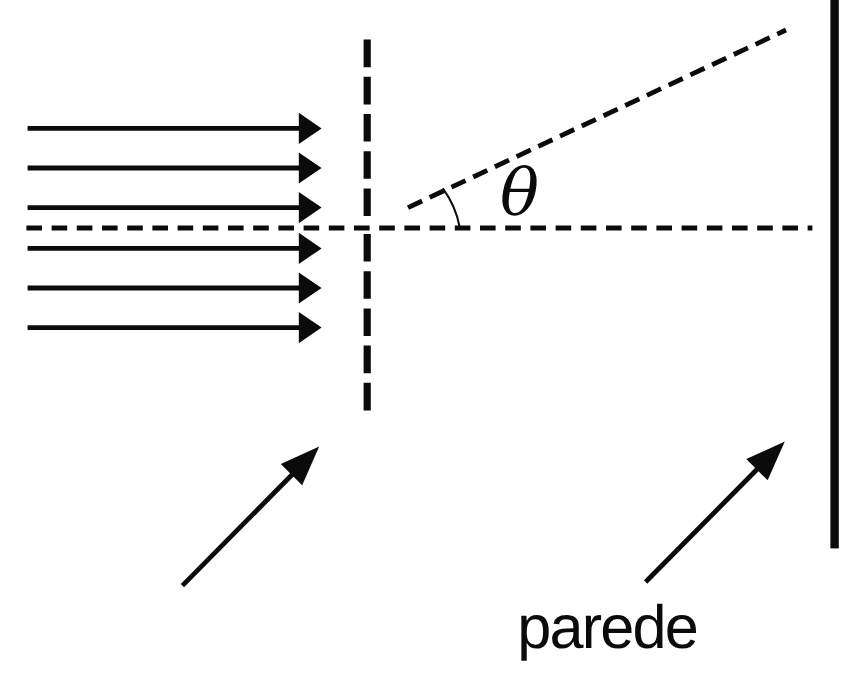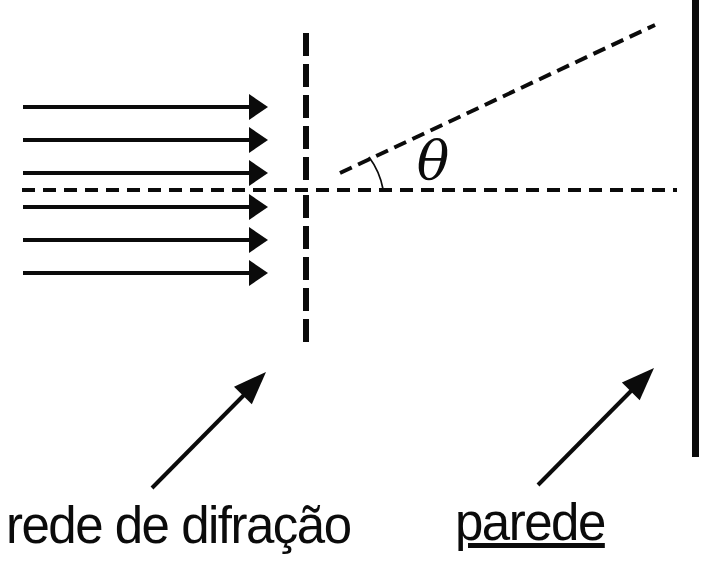--- a/index.html
+++ b/index.html
@@ -15,21 +15,21 @@
   .ink-fill   { fill:var(--ink); stroke:none; }
   .lbl {
     position:absolute;
     color:var(--ink);
     font-size:51px;
     letter-spacing:-1.5px;
     line-height:1.2;
     white-space:nowrap;
   }
   .lbl-grating { left:6px;  top:495px; }
-  .lbl-wall    { left:455px; top:492px;text-decoration:underline; }
+  .lbl-wall    { left:431px; top:492px; }
   .theta {
     position:absolute;
     left:433px; top:134px;
     transform:translateX(-50%);
     color:var(--ink);
     font-family:"DejaVu Serif", serif;
     font-style:italic;
     font-size:54px;
     line-height:1;
   }
@@ -73,16 +73,15 @@
     </g>
 
     <g>
       <line x1="538" y1="485" x2="633" y2="389" stroke-width="4" class="ink-stroke"></line>
       <polygon points="654,368 639.7,400.2 621.9,382.6" class="ink-fill"></polygon>
     </g>
   </svg>
 
   <div class="theta">θ</div>
 
-  <div class="lbl lbl-grating">rede de difração</div>
 
   <div class="lbl lbl-wall">parede</div>
 </div>
 
 </body></html>

